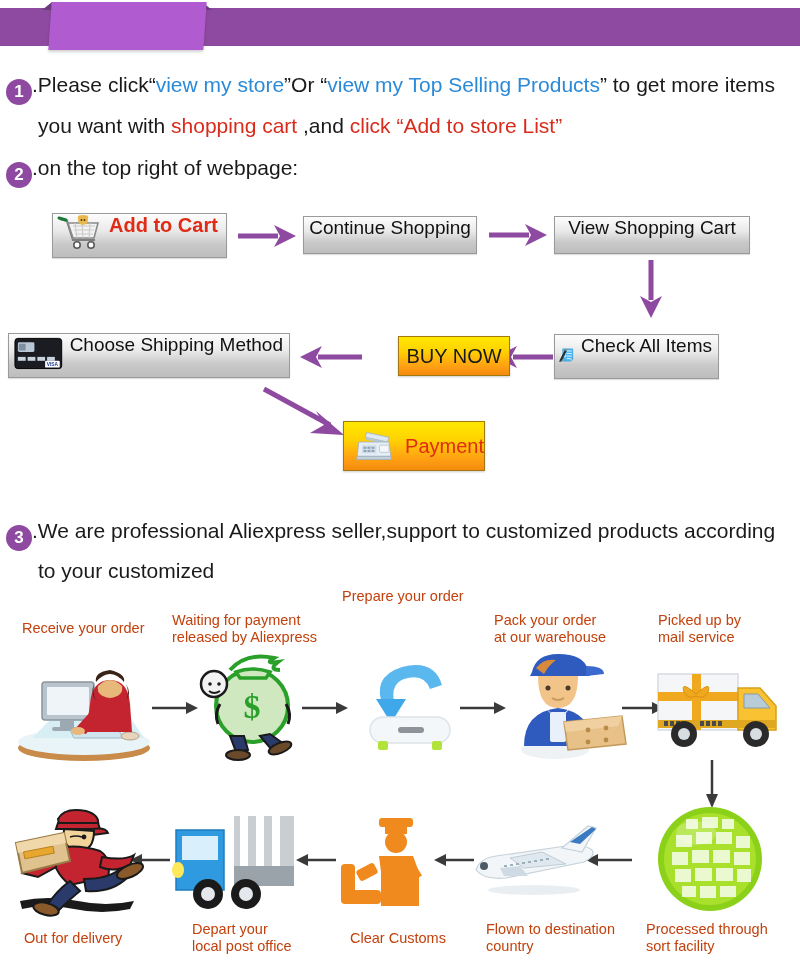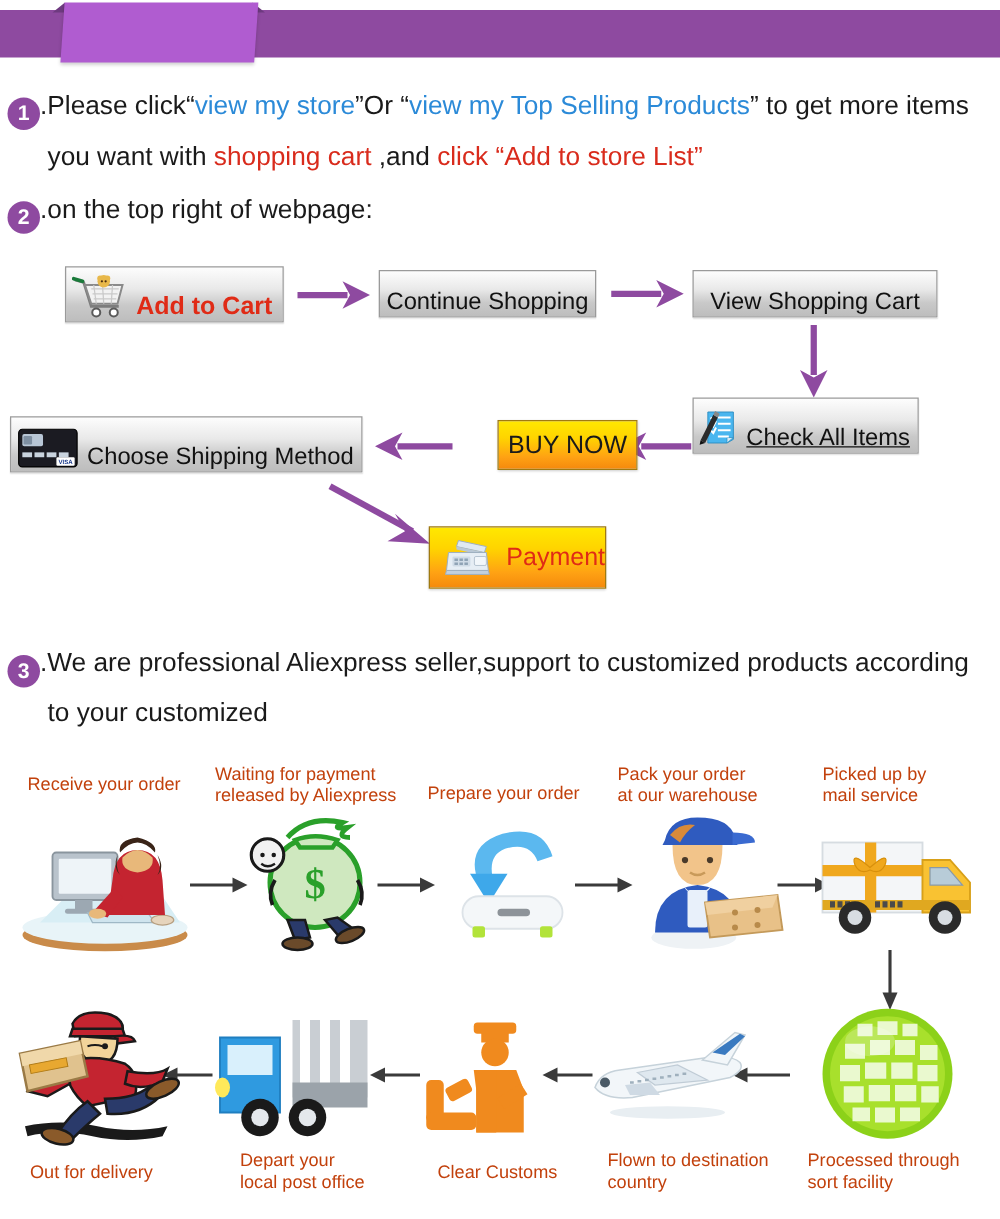--- a/index.html
+++ b/index.html
@@ -91,21 +91,21 @@
   .blue { color: #2b8ad8; }
   .red  { color: #d92b1c; }
 
   
   .fbtn {
     position: absolute;
     box-sizing: border-box;
     border: 1px solid #9a9a9a;
     background: linear-gradient(to bottom, #fdfdfd 0%, #e9e9e9 40%, #c9c9c9 70%, #bdbdbd 100%);
     display: flex;
-    align-items: flex-end;
+    align-items: flex-start;
     justify-content: center;
     font-size: 19px;
     color: #111;
     white-space: nowrap;
     box-shadow: 0 1px 1px rgba(0,0,0,0.13);
   }
   .fbtn.with-icon { justify-content: flex-start; padding-left: 4px; }
   .fbtn .lbl { padding: 0 6px; }
   .fbtn-red .lbl { color: #e02b16; font-weight: bold; font-size: 20px; }
 
@@ -210,21 +210,21 @@
 
 <div class="fbtn" style="left:554px; top:216px; width:196px; height:38px;">
   <span class="lbl">View Shopping Cart</span>
 </div>
 
 <svg class="parrow" style="left:634px; top:258px;" width="34" height="62" viewBox="0 0 34 62">
   <line x1="17" y1="2" x2="17" y2="42" stroke="#8e4aa0" stroke-width="5"></line>
   <path d="M6 38 L17 60 L28 38 L17 44 Z" fill="#8e4aa0"></path>
 </svg>
 
-<div class="fbtn with-icon" style="left:554px; top:318px; width:181px; height:45px;text-decoration:underline;">
+<div class="fbtn with-icon" style="left:554px; top:334px; width:165px; height:45px;">
   <svg class="ic" width="44" height="40" viewBox="0 0 44 40">
     <path d="M10 3 L38 3 L38 33 L31 37 L10 37 Z" fill="#4ab6ef" stroke="#2a8cc0" stroke-width="1"></path>
     <path d="M31 37 L31 31 L38 31 Z" fill="#d8ecf7" stroke="#2a8cc0" stroke-width="0.8"></path>
     <g stroke="#ffffff" stroke-width="2.2" fill="none">
       <line x1="21" y1="9" x2="35" y2="9"></line>
       <line x1="21" y1="16" x2="35" y2="16"></line>
       <line x1="21" y1="23" x2="35" y2="23"></line>
       <line x1="21" y1="30" x2="33" y2="30"></line>
       <path d="M13 9 L16 12 L19 6"></path>
       <path d="M13 16 L16 19 L19 13"></path>
@@ -293,21 +293,21 @@
   <span class="lbl">Payment</span>
 </div>
 
 <div class="instr" style="left:6px; top:518px;">
   <span class="num-badge">3</span><span>.We are professional Aliexpress seller,support to customized products according</span>
 </div>
 <div class="instr" style="left:38px; top:558px;">to your customized</div>
 
 <div class="ship-label" style="left:22px; top:620px; width:140px;">Receive your order</div>
 <div class="ship-label" style="left:172px; top:612px; width:160px;">Waiting for payment<br>released by Aliexpress</div>
-<div class="ship-label" style="left:342px; top:627px; width:140px;">Prepare your order</div>
+<div class="ship-label" style="left:342px; top:588px; width:140px;">Prepare your order</div>
 <div class="ship-label" style="left:494px; top:612px; width:150px;">Pack your order<br>at our warehouse</div>
 <div class="ship-label" style="left:658px; top:612px; width:130px;">Picked up by<br>mail service</div>
 
 <svg class="ship-art" style="left:12px; top:660px;" width="150" height="105" viewBox="0 0 150 105">
   <ellipse cx="72" cy="88" rx="66" ry="13" fill="#c98b4a"></ellipse>
   <ellipse cx="72" cy="82" rx="66" ry="13" fill="#e8f4f8"></ellipse>
   <path d="M20 78 L44 54 L116 54 L132 78 Z" fill="#d8eef5"></path>
   <rect x="30" y="22" width="52" height="38" rx="3" fill="#b9c3cc" stroke="#8a959e" stroke-width="1.5"></rect>
   <rect x="35" y="27" width="42" height="28" rx="1" fill="#eef4f8"></rect>
   <rect x="48" y="60" width="14" height="8" fill="#9ca8b2"></rect>

